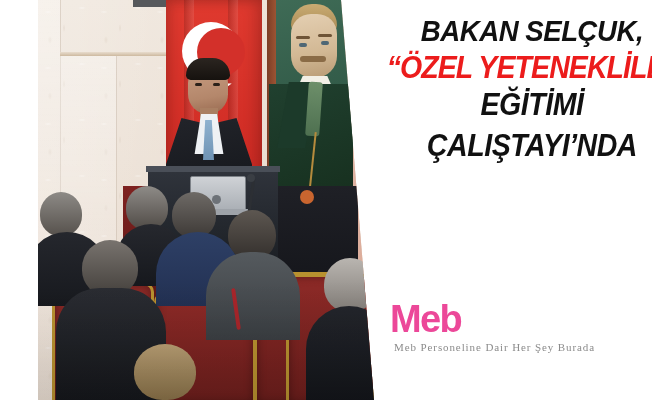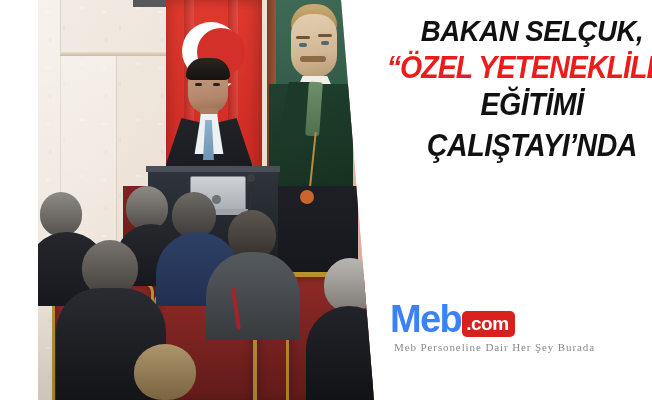--- a/index.html
+++ b/index.html
@@ -419,21 +419,21 @@
   .logo-word {
     font-family: "Liberation Sans", sans-serif;
     font-weight: bold;
     font-size: 38px;
     line-height: 1;
     letter-spacing: -1.6px;
     white-space: nowrap;
     display: flex;
     align-items: center;
   }
-  .logo-meb { color: #3b82f6; text-align: right; }
+  .logo-meb { color: #ec4899; text-align: right; }
   .logo-personel { color: #4a4a4a; }
   .logo-com {
     display: inline-block;
     background: #d8201e;
     color: #ffffff;
     font-size: 19px;
     font-weight: bold;
     letter-spacing: -0.5px;
     border-radius: 5px;
     padding: 3px 6px 4px 4px;
@@ -549,18 +549,17 @@
   <div class="headline">
     <span class="hl-line hl-1">BAKAN SELÇUK,</span>
     <span class="hl-line hl-2">“ÖZEL YETENEKLİLER”</span>
     <span class="hl-line hl-3">EĞİTİMİ</span>
     <span class="hl-line hl-4">ÇALIŞTAYI’NDA</span>
   </div>
 
   <div class="logo">
     <div class="logo-word">
       <span class="logo-meb">Meb</span>
-        <span class="logo-com">.com</span>
     </div>
     <div class="logo-tagline">Meb Personeline Dair Her Şey Burada</div>
   </div>
 
 </div>
 
 </body></html>

